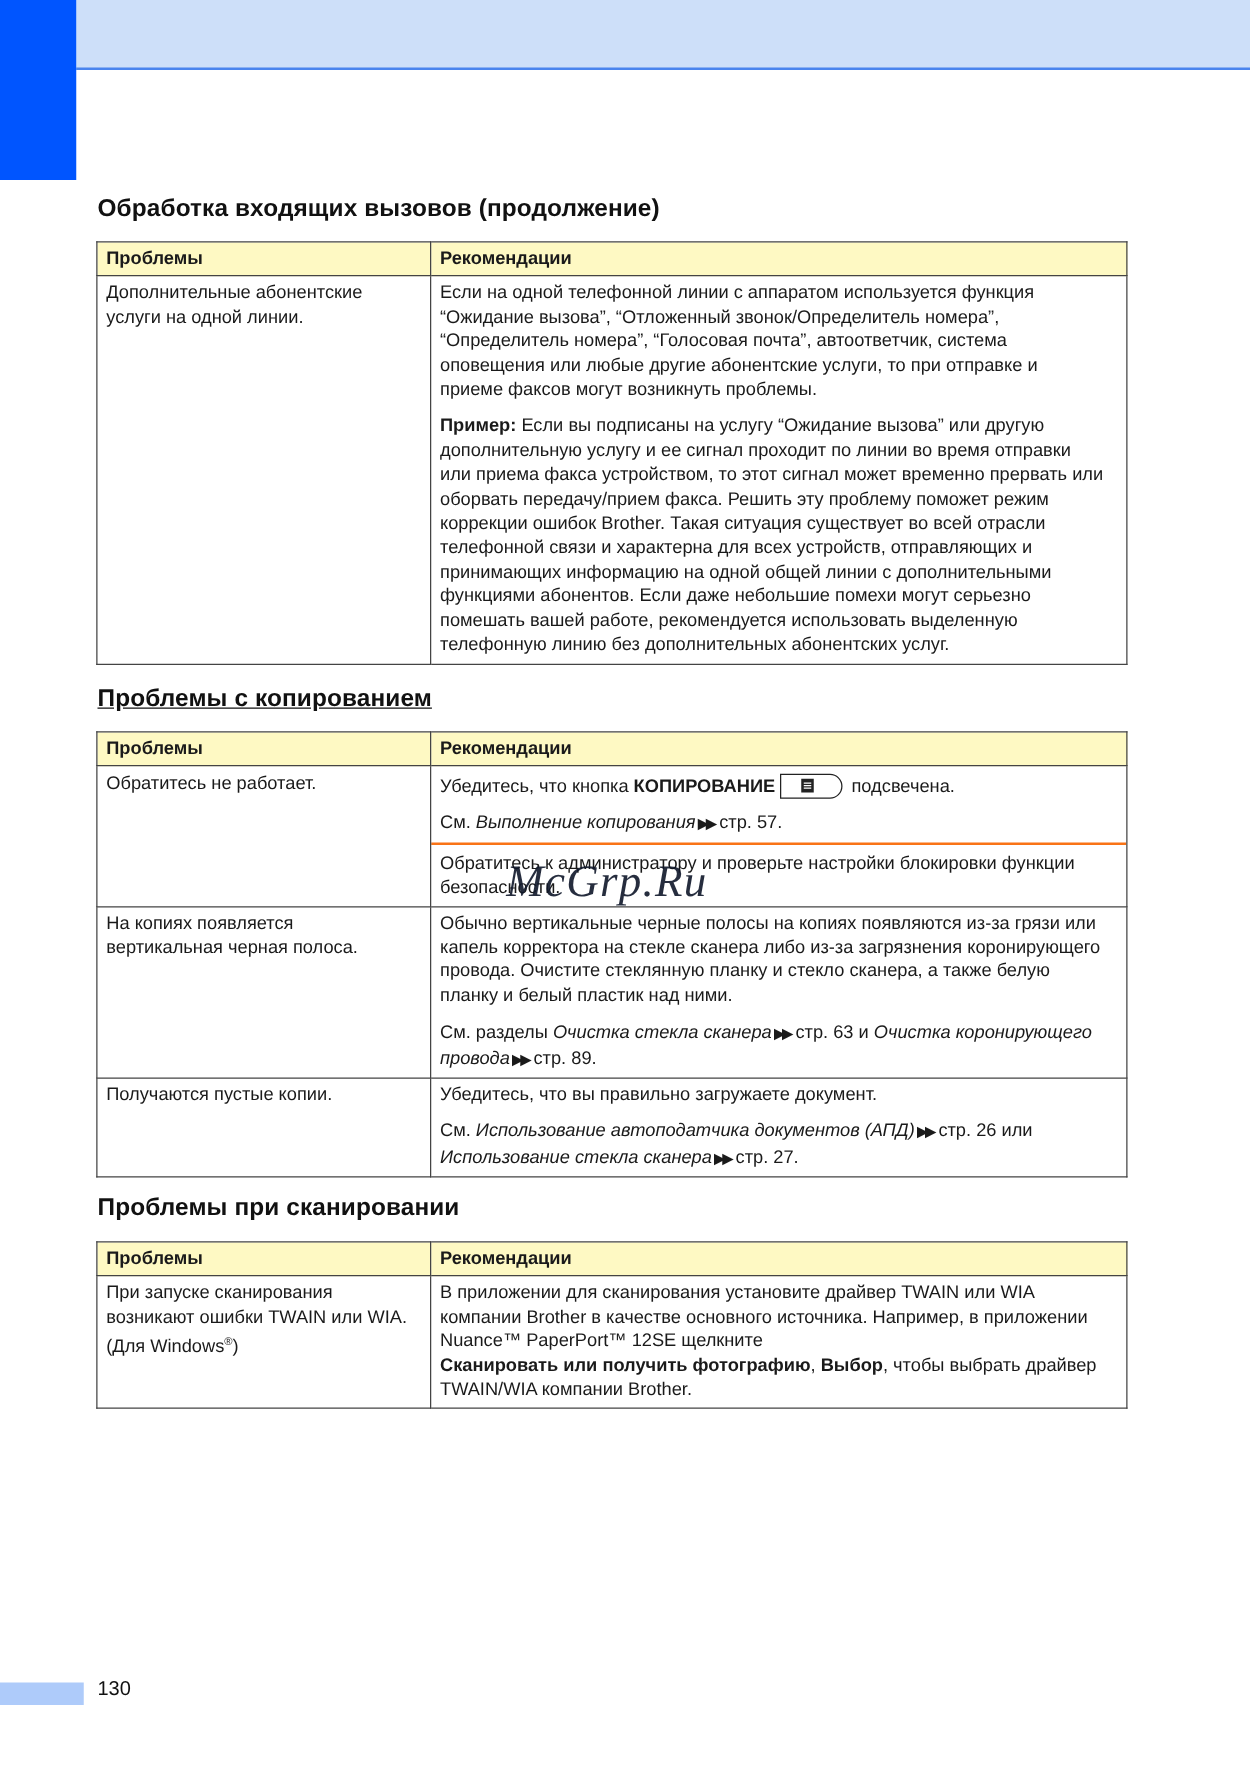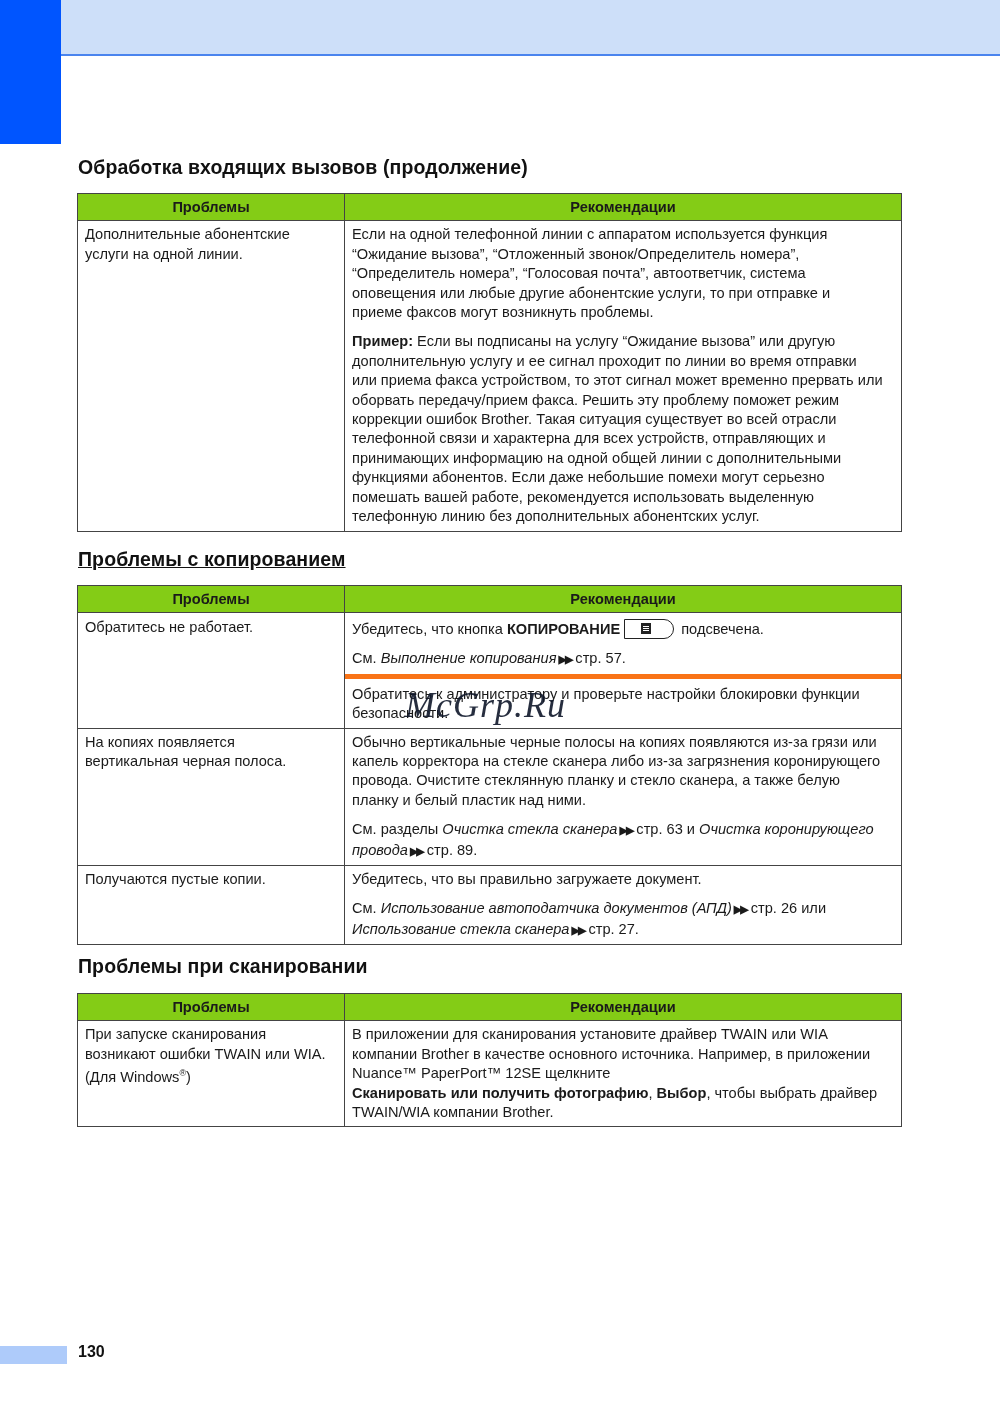--- a/index.html
+++ b/index.html
@@ -5,39 +5,39 @@
   html, body { margin: 0; padding: 0; }
   body {
     width: 1000px; height: 1413px; position: relative; background: #ffffff;
     font-family: "Liberation Sans", sans-serif; color: #1a1a1a; overflow: hidden;
   }
   .top-band { position: absolute; left: 61px; top: 0; width: 939px; height: 54px; background: #cddff9; border-bottom: 2px solid #4a84ee; }
   .side-tab { position: absolute; left: 0; top: 0; width: 61px; height: 144px; background: #0055ff; }
   .section-title { position: absolute; left: 78px; font-weight: bold; font-size: 19.5px; color: #111; letter-spacing: 0.1px; text-align: right; }
   table.tbl { position: absolute; left: 77px; width: 825px; border-collapse: collapse; font-size: 14.6px; line-height: 19.4px; }
   table.tbl th, table.tbl td { border: 1px solid #444; vertical-align: top; text-align: left; }
-  table.tbl th { background: #84cc16; font-weight: bold; padding: 4px 7px 3px 7px; height: 19px; font-size: 14.6px; text-align: center; }
+  table.tbl th { background: #fef9c3; font-weight: bold; padding: 4px 7px 3px 7px; height: 19px; font-size: 14.6px; }
   table.tbl td { padding: 4px 18px 4px 7px; }
   td.col1 { width: 241px; }
   td.rec p { margin: 0 0 10px 0; }
   td.rec p:last-child { margin-bottom: 0; }
   td.sub { padding: 0 !important; }
-  .subcell { padding: 6px 7px 4px 7px; border-bottom: 5px solid #f97316; }
+  .subcell { padding: 6px 7px 4px 7px; border-bottom: 2px solid #f97316; }
   .subcell:last-child { border-bottom: none; }
   .subcell p { margin: 0 0 8px 0; }
   .subcell p:last-child { margin-bottom: 0; }
   b { font-weight: bold; }
   i { font-style: italic; }
   .arrows { font-size: 11px; letter-spacing: -2px; font-weight: bold; margin: 0 4px 0 2px; }
   .copy-key { display: inline-block; width: 48px; height: 18px; border: 1.5px solid #222; border-radius: 0 10px 10px 0; vertical-align: middle; position: relative; margin: 0 3px 2px 4px; }
   .copy-key .doc { position: absolute; left: 16px; top: 3px; width: 10px; height: 11px; background: #222; }
   .copy-key .doc::after { content: ""; position: absolute; left: 2px; top: 3px; width: 6px; height: 1px; background: #fff; box-shadow: 0 2px 0 #fff, 0 4px 0 #fff; }
   .watermark { position: absolute; left: 405px; top: 684px; font-size: 36px; color: #0f172a; font-family: Liberation Serif, serif; font-style: italic; letter-spacing: 1px; opacity: 0.9; }
   .page-bar { position: absolute; left: 0; top: 1346px; width: 67px; height: 18px; background: #aecbfa; }
-  .page-num { position: absolute; left: 78px; top: 1343px; font-weight: bold; font-size: 16px; color: #111; }
+  .page-num { position: absolute; left: 78px; top: 1343px; font-weight: normal; font-size: 16px; color: #111; }
   sup { font-size: 9px; }
 </style>
 </head>
 <body>
 
 <div class="top-band"></div>
 <div class="side-tab"></div>
 
 <div class="section-title" style="top:156px;">Обработка входящих вызовов (продолжение)</div>
 <table class="tbl" style="top:193px;">

